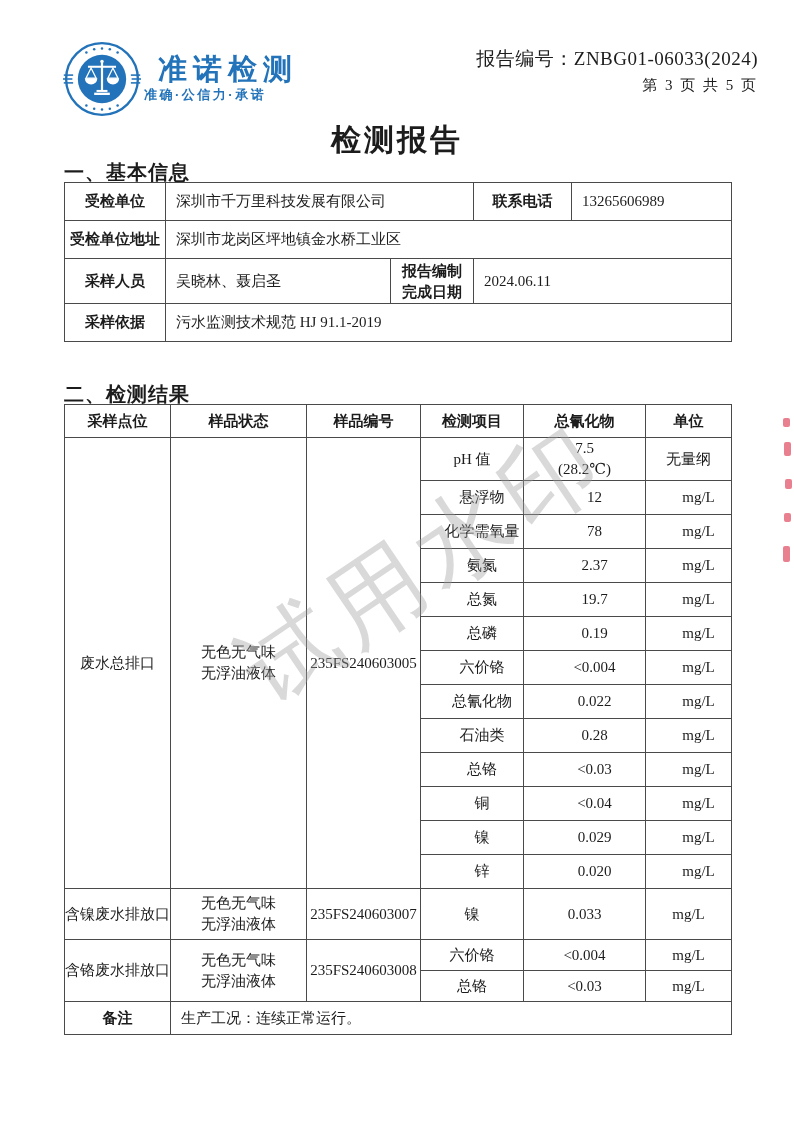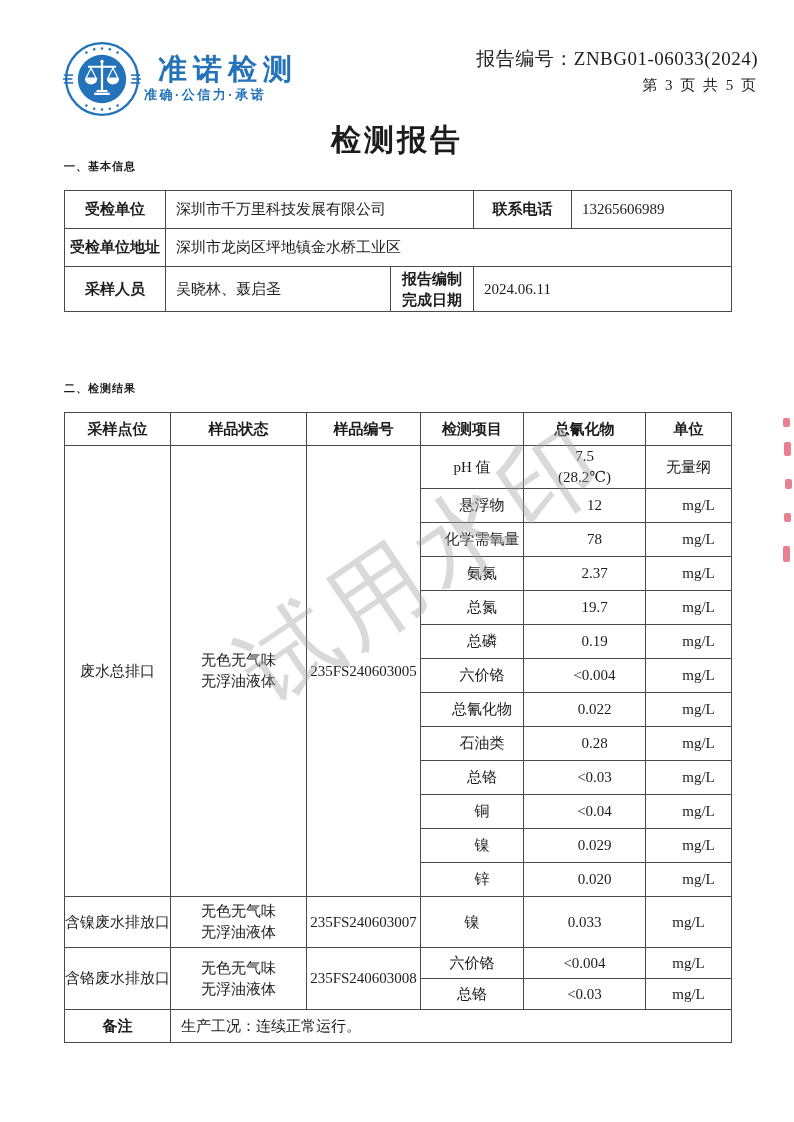--- a/index.html
+++ b/index.html
@@ -12,26 +12,26 @@
   .logo-text{left:143px;top:50px;color:#2273b9;font-family:"Liberation Sans","DejaVu Sans",sans-serif;
              font-weight:bold;font-size:29px;letter-spacing:6px;white-space:nowrap;margin-left:15px;}
   .logo-tag{left:144px;top:86px;color:#2273b9;font-family:"Liberation Sans","DejaVu Sans",sans-serif;
             font-weight:bold;font-size:13px;letter-spacing:2.5px;white-space:nowrap;}
   .report-no{top:46px;right:36px;font-size:19px;letter-spacing:.5px;white-space:nowrap;}
   .page-no{top:76px;right:36px;font-size:15px;letter-spacing:2px;white-space:nowrap;}
 
   .doc-title{left:0;top:120px;width:794px;text-align:center;font-size:30px;font-weight:bold;
              font-family:"Liberation Sans","DejaVu Sans",sans-serif;letter-spacing:3px;}
 
-  .sec-head{left:64px;font-size:11px;font-weight:bold;
+  .sec-head{left:64px;font-size:20px;font-weight:bold;
             font-family:"Liberation Sans","DejaVu Sans",sans-serif;letter-spacing:1px;}
   .sec1{top:159px;}
   .sec2{top:381px;}
 
-  table{border-collapse:collapse;table-layout:fixed;margin-top:8px;}
+  table{border-collapse:collapse;table-layout:fixed;}
   td,th{border:1px solid #4a4a4a;font-size:15px;font-weight:normal;
         text-align:center;vertical-align:middle;padding:0;line-height:1.35;overflow:hidden;}
   .lbl{font-family:"Liberation Sans","DejaVu Sans",sans-serif;font-weight:bold;}
   .val{text-align:left;padding-left:10px;}
 
   .btable{left:64px;top:182px;width:667px;}
   .btable .h37 td{height:37px;}
   .btable .h38 td{height:38px;}
   .btable .h44 td{height:44px;}
 
@@ -124,20 +124,24 @@
   </tr>
   <tr class="h44">
     <td class="lbl">采样人员</td>
     <td class="val">吴晓林、聂启圣</td>
     <td class="lbl two-line">
       <div>报告编制</div>
       <div>完成日期</div>
     </td>
     <td class="val" colspan="2">2024.06.11</td>
   </tr>
+  <tr class="h37">
+    <td class="lbl">采样依据</td>
+    <td class="val" colspan="4">污水监测技术规范 HJ 91.1-2019</td>
+  </tr>
 </tbody>
   </table>
 
 <div class="abs sec-head sec2">二、检测结果</div>
 
 <table class="abs rtable">
   <colgroup>
       <col style="width:106px">
       <col style="width:136px">
       <col style="width:114px">

